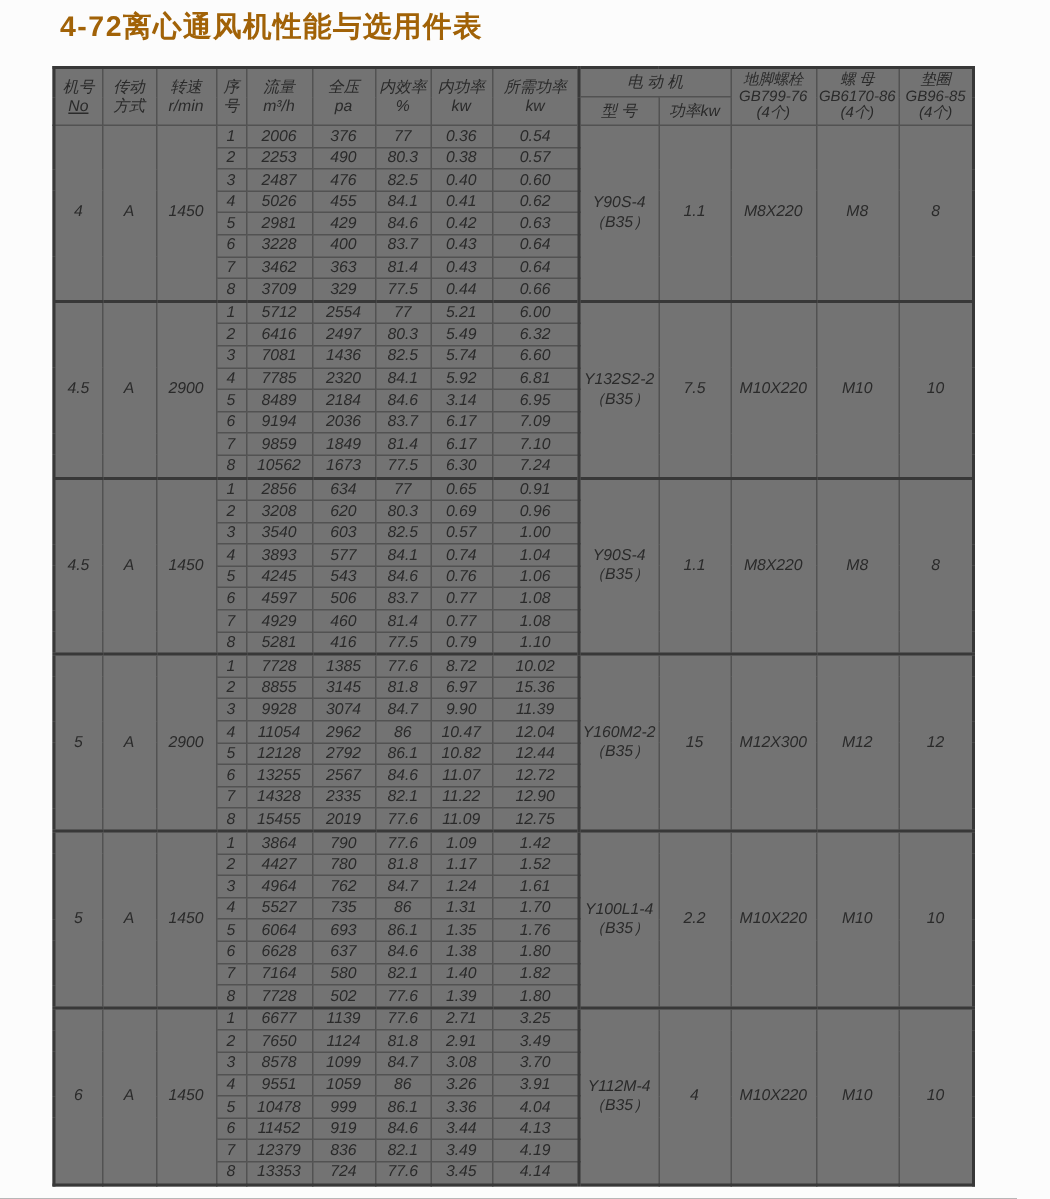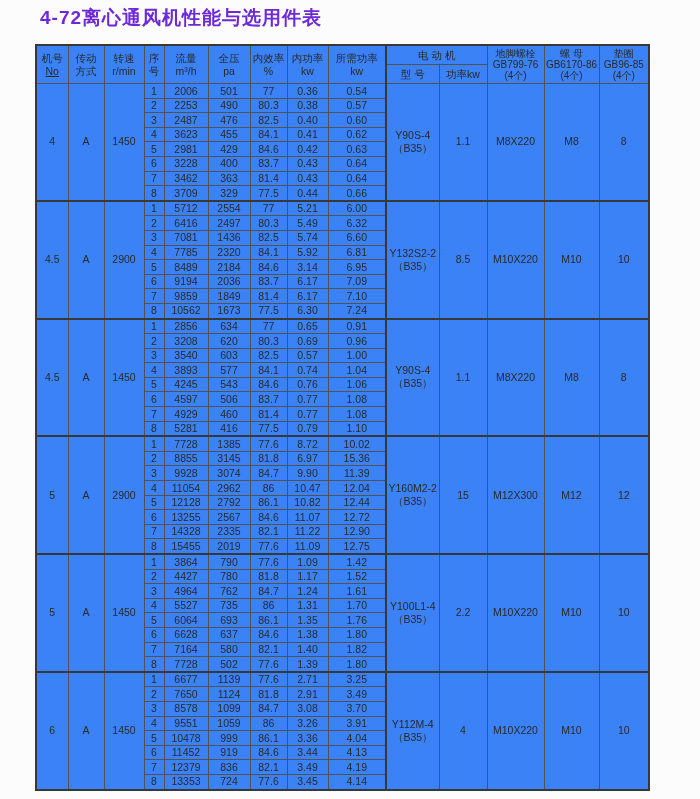--- a/index.html
+++ b/index.html
@@ -13,31 +13,32 @@
     overflow: hidden;
   }
   .page-title {
     position: absolute;
     left: 40px;
     top: 5px;
     margin: 0;
     font-size: 19px;
     font-weight: bold;
     letter-spacing: 1px;
-    color: #6d28d9;
+    color: #a16207;
   }
   table.fan-table {
     position: absolute;
     left: 35px;
     top: 44px;
     width: 613px;
     table-layout: fixed;
     border-collapse: collapse;
     border: 2px solid #383838;
-    background: #3b82f6;
+    background: #737373;
+    font-style: italic;
   }
   .fan-table th, .fan-table td {
     border: 1px solid #525252;
     text-align: center;
     vertical-align: middle;
     padding: 0;
     font-weight: normal;
     font-size: 10.5px;
     line-height: 1.2;
     color: #2a2a2a;
@@ -135,21 +136,21 @@
       <th>功率kw</th>
     </tr>
   </thead>
   <tbody>
       <tr>
         <td rowspan="8" class="group-cell">4</td>
         <td rowspan="8" class="group-cell">A</td>
         <td rowspan="8" class="group-cell">1450</td>
         <td>1</td>
         <td>2006</td>
-        <td>501</td>
+        <td>376</td>
         <td>77</td>
         <td>0.36</td>
         <td>0.54</td>
         <td rowspan="8" class="motor-cell sep-left">
           <div>Y90S-4</div>
           <div>（B35）</div>
         </td>
         <td rowspan="8" class="motor-cell">1.1</td>
         <td rowspan="8" class="motor-cell">M8X220</td>
         <td rowspan="8" class="motor-cell">M8</td>
@@ -166,21 +167,21 @@
       <tr>
         <td>3</td>
         <td>2487</td>
         <td>476</td>
         <td>82.5</td>
         <td>0.40</td>
         <td>0.60</td>
       </tr>
       <tr>
         <td>4</td>
-        <td>3623</td>
+        <td>5026</td>
         <td>455</td>
         <td>84.1</td>
         <td>0.41</td>
         <td>0.62</td>
       </tr>
       <tr>
         <td>5</td>
         <td>2981</td>
         <td>429</td>
         <td>84.6</td>
@@ -218,21 +219,21 @@
         <td>1</td>
         <td>5712</td>
         <td>2554</td>
         <td>77</td>
         <td>5.21</td>
         <td>6.00</td>
         <td rowspan="8" class="motor-cell sep-left">
           <div>Y132S2-2</div>
           <div>（B35）</div>
         </td>
-        <td rowspan="8" class="motor-cell">8.5</td>
+        <td rowspan="8" class="motor-cell">7.5</td>
         <td rowspan="8" class="motor-cell">M10X220</td>
         <td rowspan="8" class="motor-cell">M10</td>
         <td rowspan="8" class="motor-cell">10</td>
       </tr>
       <tr>
         <td>2</td>
         <td>6416</td>
         <td>2497</td>
         <td>80.3</td>
         <td>5.49</td>

